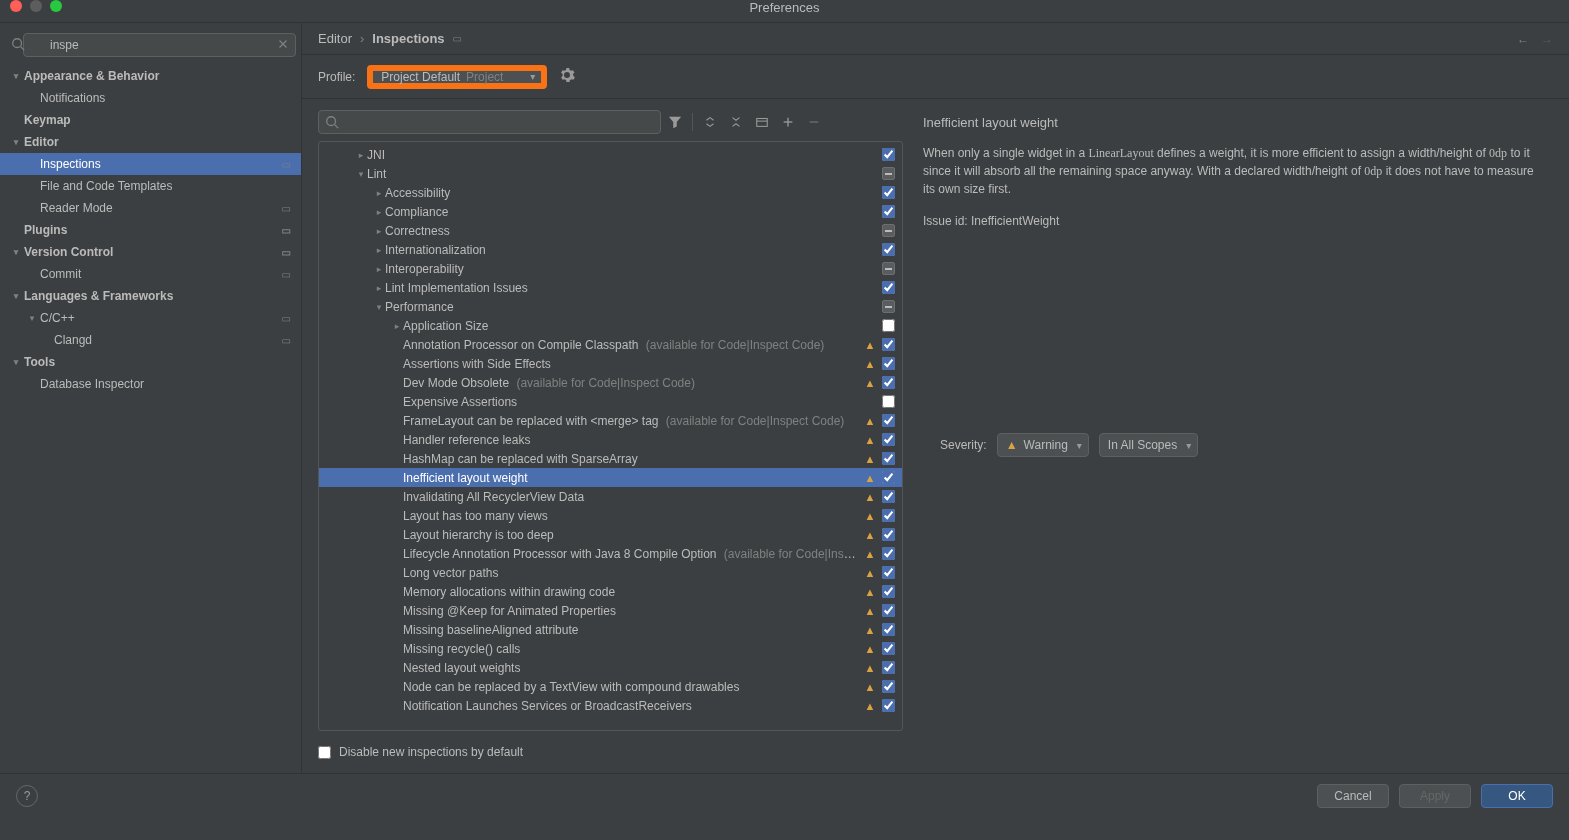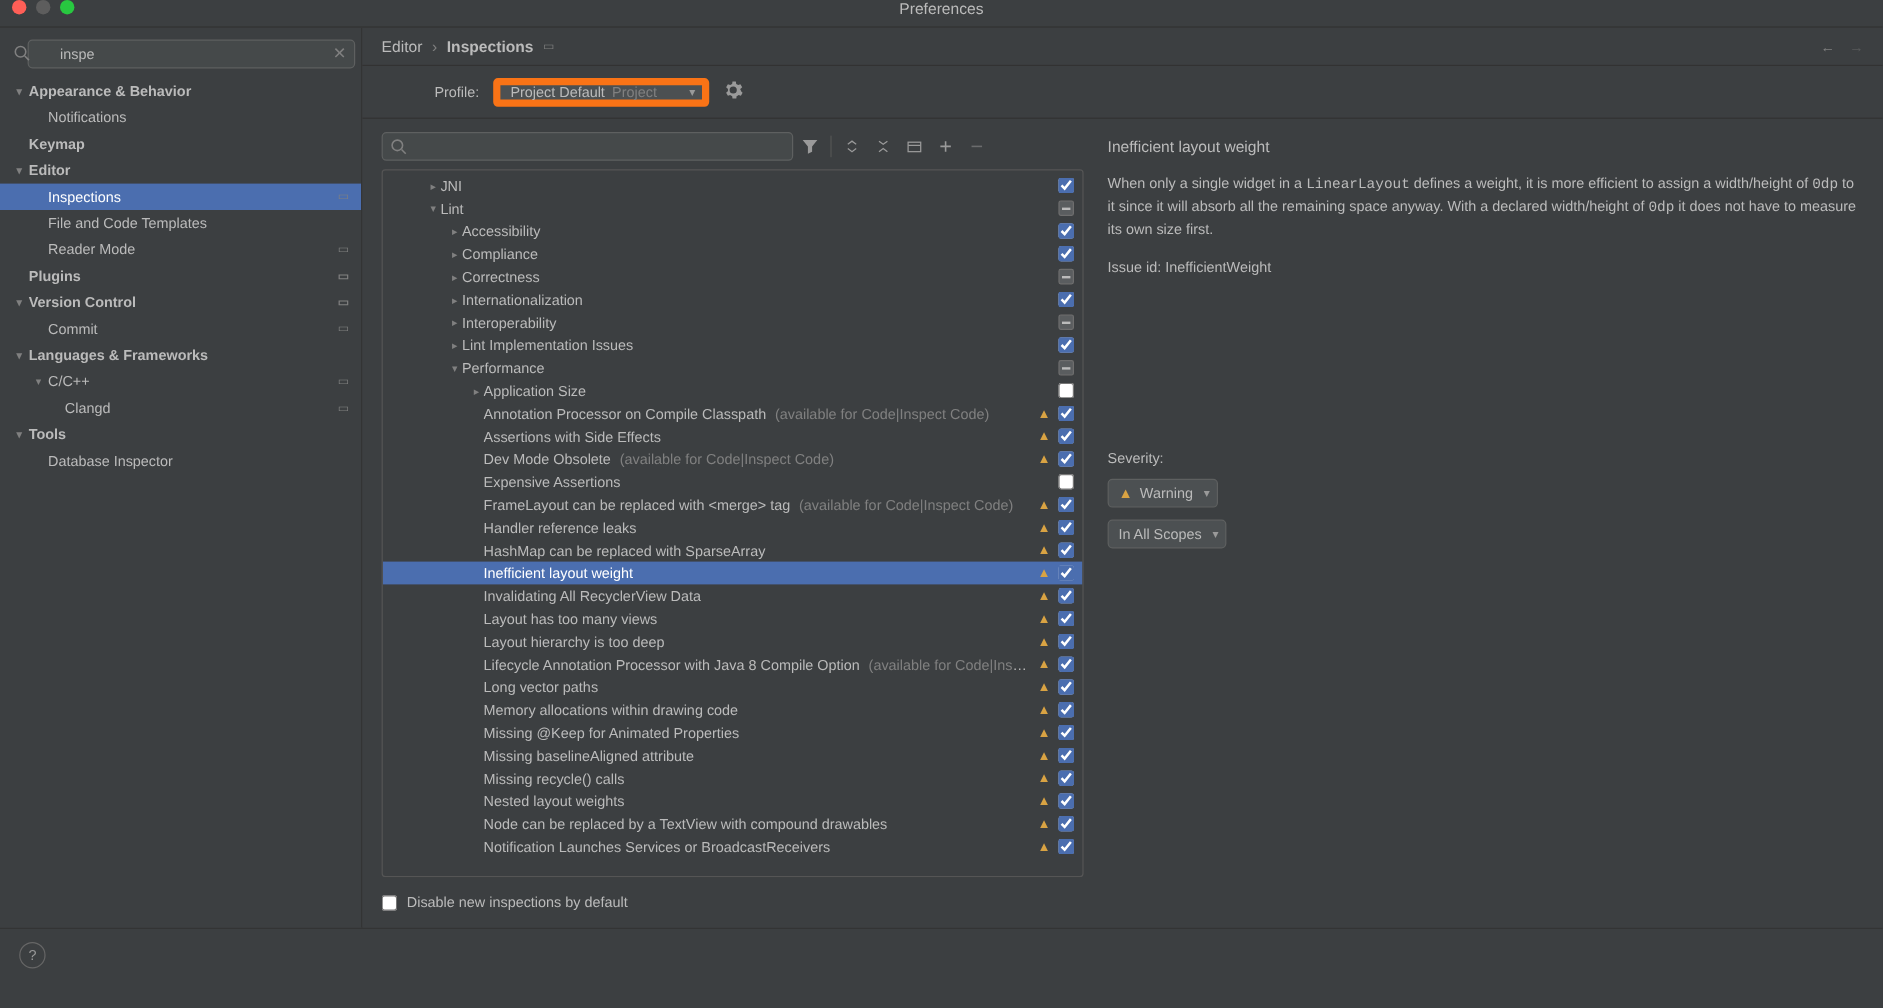--- a/index.html
+++ b/index.html
@@ -39,21 +39,21 @@
 
 
 .breadcrumb-row { height: 32px; display: flex; align-items: center; padding: 0 16px; border-bottom: 1px solid #323232; justify-content: space-between; }
 .breadcrumb { display: flex; align-items: center; gap: 8px; font-size: 13px; }
 .breadcrumb-sep { color: #808080; }
 .breadcrumb-current { font-weight: bold; }
 .bc-nav { display: flex; gap: 12px; color: #808080; }
 
 
 .profile-row { height: 44px; display: flex; align-items: center; padding: 0 16px; gap: 12px; border-bottom: 1px solid #323232; }
-.profile-label { color: #bbbbbb; margin-left: 44px; }
+.profile-label { color: #bbbbbb; }
 .profile-select { height: 24px; background: #4c5052; border: 6px solid #f97316; border-radius: 4px; padding: 0 24px 0 8px; color: #bbbbbb; display: flex; align-items: center; gap: 6px; position: relative; min-width: 180px; }
 .profile-select .hint { color: #808080; }
 .profile-select::after { content: "▾"; position: absolute; right: 6px; color: #9a9a9a; font-size: 10px; }
 .gear-btn { color: #9a9a9a; cursor: pointer; }
 
 
 .inspect-body { flex: 1; display: flex; padding: 8px 16px 0 16px; gap: 16px; overflow: hidden; }
 .inspect-left { width: 585px; display: flex; flex-direction: column; }
 .inspect-right { flex: 1; padding: 8px 4px; color: #bbbbbb; font-size: 12px; position: relative; }
 
@@ -80,22 +80,22 @@
 .pad-1 { padding-left: 36px; }
 .pad-2 { padding-left: 54px; }
 .pad-3 { padding-left: 72px; }
 .insp-tree::-webkit-scrollbar { width: 12px; }
 .insp-tree::-webkit-scrollbar-track { background: #3c3f41; }
 .insp-tree::-webkit-scrollbar-thumb { background: #5c5c5c; border-radius: 6px; border: 2px solid #3c3f41; }
 
 
 .detail-title { font-size: 13px; margin-bottom: 14px; color: #bbbbbb; }
 .detail-text { line-height: 1.5; margin-bottom: 14px; }
-.detail-text code { font-family: Liberation Mono, monospace; }
-.severity-row { position: absolute; bottom: 274px; left: 4px; display: flex; align-items: flex-start; gap: 10px; flex-direction: column; }
+.detail-text code { font-family: Liberation Serif, serif; }
+.severity-row { position: absolute; bottom: 274px; left: 21px; display: flex; align-items: center; gap: 10px; }
 .sev-dropdown { height: 24px; background: #4c5052; border: 1px solid #5e6060; border-radius: 4px; padding: 0 20px 0 8px; display: flex; align-items: center; gap: 6px; position: relative; }
 .sev-dropdown::after { content: "▾"; position: absolute; right: 6px; color: #9a9a9a; font-size: 10px; }
 
 
 .disable-row { padding: 14px 16px; display: flex; align-items: center; gap: 8px; }
 .disable-row input { accent-color: #4b6eaf; }
 
 
 .footer { height: 44px; border-top: 1px solid #323232; display: flex; align-items: center; justify-content: space-between; padding: 0 16px; }
 .help-btn { width: 22px; height: 22px; border-radius: 50%; border: 1px solid #666; display: flex; align-items: center; justify-content: center; color: #9a9a9a; cursor: pointer; }
@@ -557,13 +557,18 @@
 
     <div class="disable-row">
       <input type="checkbox" style="">
       <span>Disable new inspections by default</span>
     </div>
   </div>
 </div>
 
 <div class="footer">
   <div class="help-btn">?</div>
+  <div class="btn-group">
+    <div class="btn">Cancel</div>
+    <div class="btn disabled">Apply</div>
+    <div class="btn primary">OK</div>
+  </div>
 </div>
 
 </body></html>

